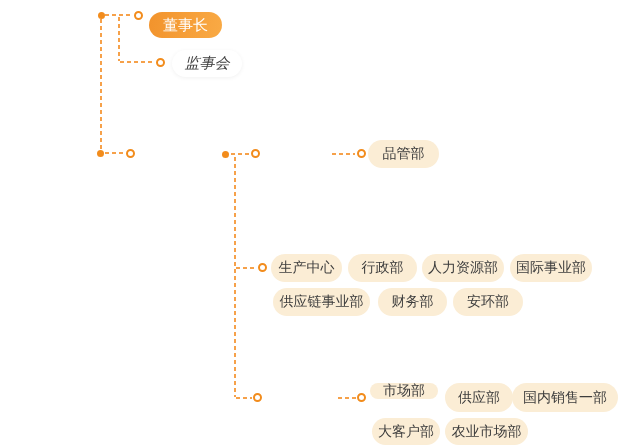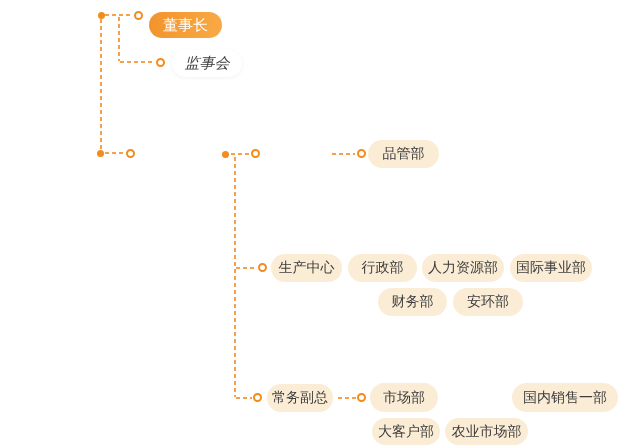--- a/index.html
+++ b/index.html
@@ -73,22 +73,23 @@
 
   <div class="node secondary" style="left:149px;top:12px;width:73px;height:26px">董事长</div>
   <div class="node plain" style="left:172px;top:50px;width:70px;height:27px">监事会</div>
 
   <div class="node" style="left:368px;top:140px;width:71px">品管部</div>
 
   <div class="node" style="left:271px;top:254px;width:71px">生产中心</div>
   <div class="node" style="left:348px;top:254px;width:69px">行政部</div>
   <div class="node" style="left:422px;top:254px;width:82px">人力资源部</div>
   <div class="node" style="left:510px;top:254px;width:82px">国际事业部</div>
+  <div class="node" style="left:273px;top:288px;width:97px">供应链事业部</div>
   <div class="node" style="left:378px;top:288px;width:69px">财务部</div>
   <div class="node" style="left:453px;top:288px;width:70px">安环部</div>
 
-  <div class="node" style="left:267px;top:384px;width:66px">常务副总</div>
-  <div class="node" style="left:370px;top:383px;width:68px;height:29px">市场部</div>
+  <div class="node" style="left:370px;top:383px;width:68px;height:16px">市场部</div>
+  <div class="node" style="left:445px;top:383px;width:68px;height:29px">供应部</div>
   <div class="node" style="left:512px;top:383px;width:106px;height:29px">国内销售一部</div>
   <div class="node" style="left:372px;top:418px;width:68px;height:27px">大客户部</div>
   <div class="node" style="left:445px;top:418px;width:83px;height:27px">农业市场部</div>
 
 </div>
 
 </body></html>

